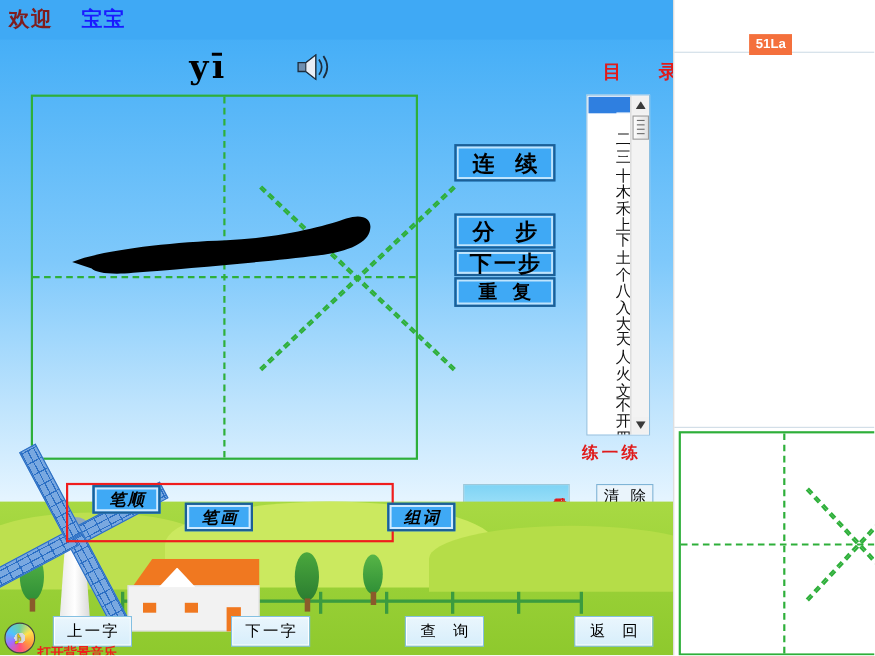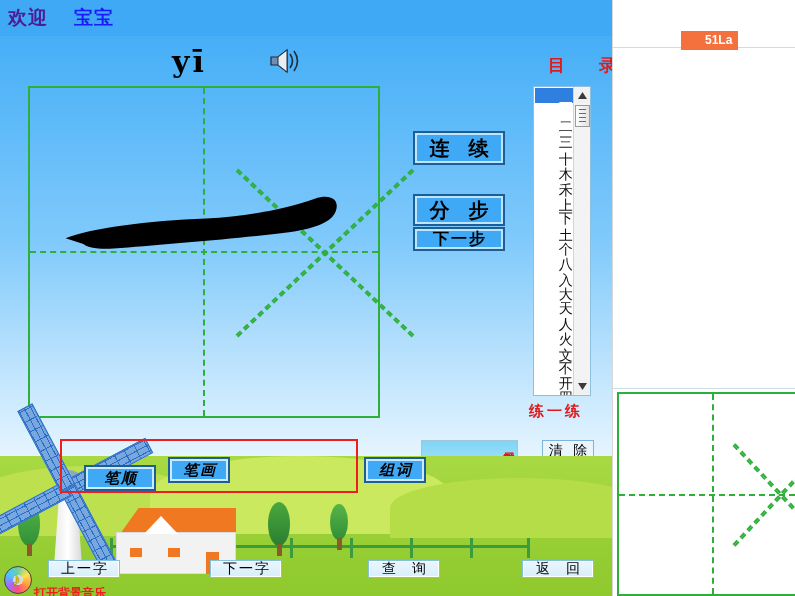--- a/index.html
+++ b/index.html
@@ -33,21 +33,21 @@
     display: flex; align-items: center;
     padding-left: 8px;
     white-space: nowrap;
   }
   .title-seg {
     font-family: "DejaVu Serif", "Liberation Serif", serif;
     font-weight: bold;
     font-size: 19px;
     letter-spacing: 1px;
   }
-  #t-welcome { color: #4c1d95; }
+  #t-welcome { color: #7f1d1d; }
   #t-user { color: #1a1aff; margin-left: 26px; }
   #t-rest { color: #000000; margin-left: 26px; }
 
   
   #pinyin {
     position: absolute; left: 172px; top: 44px;
     font-family: "DejaVu Serif", "Liberation Serif", serif;
     font-size: 30px; font-weight: bold; color: #000;
     letter-spacing: 3px;
   }
@@ -92,21 +92,21 @@
     font-family: "DejaVu Serif", "Liberation Serif", serif;
     font-weight: bold;
     text-align: center;
     cursor: pointer;
     letter-spacing: 6px;
     text-indent: 6px;
     display: flex; align-items: center; justify-content: center;
   }
   #btn-continuous { left: 413px; top: 131px; width: 92px; height: 34px; font-size: 20px; }
   #btn-step      { left: 413px; top: 194px; width: 92px; height: 32px; font-size: 20px; }
-  #btn-next      { left: 413px; top: 227px; width: 92px; height: 24px; font-size: 16px; letter-spacing: 2px; text-indent: 2px;}
+  #btn-next      { left: 413px; top: 227px; width: 92px; height: 24px; font-size: 20px; letter-spacing: 2px; text-indent: 2px;}
   #btn-repeat    { left: 413px; top: 252px; width: 92px; height: 27px; font-size: 17px; letter-spacing: 4px; text-indent: 4px;}
 
   
   #catalog-title {
     position: absolute; left: 534px; top: 54px;
     font-family: "DejaVu Serif", "Liberation Serif", serif;
     font-weight: bold; font-size: 17px;
     color: #e01b1b;
     letter-spacing: 14px; text-indent: 14px;
     white-space: nowrap;
@@ -290,33 +290,33 @@
     box-shadow: inset 0 0 0 2px #cfeaff;
     color: #000;
     font-family: "DejaVu Serif","Liberation Serif",serif;
     font-weight: bold; font-size: 15px;
     font-style: italic;
     display: flex; align-items: center; justify-content: center;
     letter-spacing: 2px; text-indent: 2px;
     cursor: pointer;
     height: 26px;
   }
-  #btn-bishun { left: 84px; top: 465px; width: 72px; }
+  #btn-bishun { left: 84px; top: 441px; width: 62px; }
   #btn-bihua  { left: 168px; top: 457px; width: 62px; }
   #btn-pianpang { left: 250px; top: 457px; width: 86px; }
-  #btn-zuci   { left: 364px; top: 457px; width: 62px; }
+  #btn-zuci   { left: 352px; top: 457px; width: 62px; }
 
   
   .nav-btn {
     position: absolute;
-    height: 18px;
+    height: 28px;
     background: linear-gradient(to bottom,#eaf6fd,#d7eefb);
     border: 1px solid #84c0e2;
     box-shadow: inset 0 0 0 1px #ffffff;
-    font-family: Liberation Sans, sans-serif;
+    font-family: Liberation Serif, serif;
     font-size: 14px; color: #000;
     display: flex; align-items: center; justify-content: center;
     letter-spacing: 2px; text-indent: 2px;
     cursor: pointer;
   }
   #nav-prev { left: 48px; top: 560px; width: 72px; }
   #nav-next { left: 210px; top: 560px; width: 72px; }
   #nav-query { left: 368px; top: 560px; width: 72px; letter-spacing:6px; text-indent:6px;}
   #nav-back { left: 522px; top: 560px; width: 72px; letter-spacing:6px; text-indent:6px;text-align:right;}
 
@@ -352,21 +352,21 @@
   #badge-row {
     position: absolute; left: 0; top: 0; width: 183px; height: 48px;
     border-bottom: 1px solid #cfdce6;
   }
   #badge-51la {
     position: absolute; left: 68px; top: 31px;
     background: #f4703c;
     color: #ffffff;
     font-family: "Liberation Sans", sans-serif;
     font-weight: bold; font-size: 12px;
-    padding: 2px 6px 3px 24px;
+    padding: 2px 6px 3px 6px;
     letter-spacing: 0px;
     cursor: pointer;
   }
   #practice-grid {
     position: absolute; left: 4px; top: 392px;
     width: 190px; height: 204px;
     border: 2px solid #2eaf3a;
     background: #ffffff;
   }
   .pg-dashH {
@@ -414,20 +414,21 @@
       <div class="gline diag" style="width:242px; transform: rotate(136.7deg) translate(0,-1px);"></div>
       <div class="gline diag" style="width:242px; transform: rotate(-136.7deg) translate(0,-1px);"></div>
       <svg id="stroke-canvas" viewBox="0 0 352 332" preserveAspectRatio="none">
         <path d="M36,152 C60,142 120,134 178,132 C228,130 272,118 288,112 C303,107 312,112 310,122 C308,134 292,142 262,146 C214,152 140,158 92,162 C72,164 58,162 54,158 Z" fill="#000000"></path>
       </svg>
     </div>
 
     <div class="ctrl-btn" id="btn-continuous">连 续</div>
     <div class="ctrl-btn" id="btn-step">分 步</div>
     <div class="ctrl-btn" id="btn-next">下一步</div>
+    <div class="ctrl-btn" id="btn-repeat">重 复</div>
 
     <div id="catalog-title">目 录</div>
     <div id="catalog-box">
       <div id="catalog-list">
         <div id="catalog-inner">
             <div class="cat-item sel">一</div>
             <div class="cat-item">二</div>
             <div class="cat-item">三</div>
             <div class="cat-item">十</div>
             <div class="cat-item">木</div>

